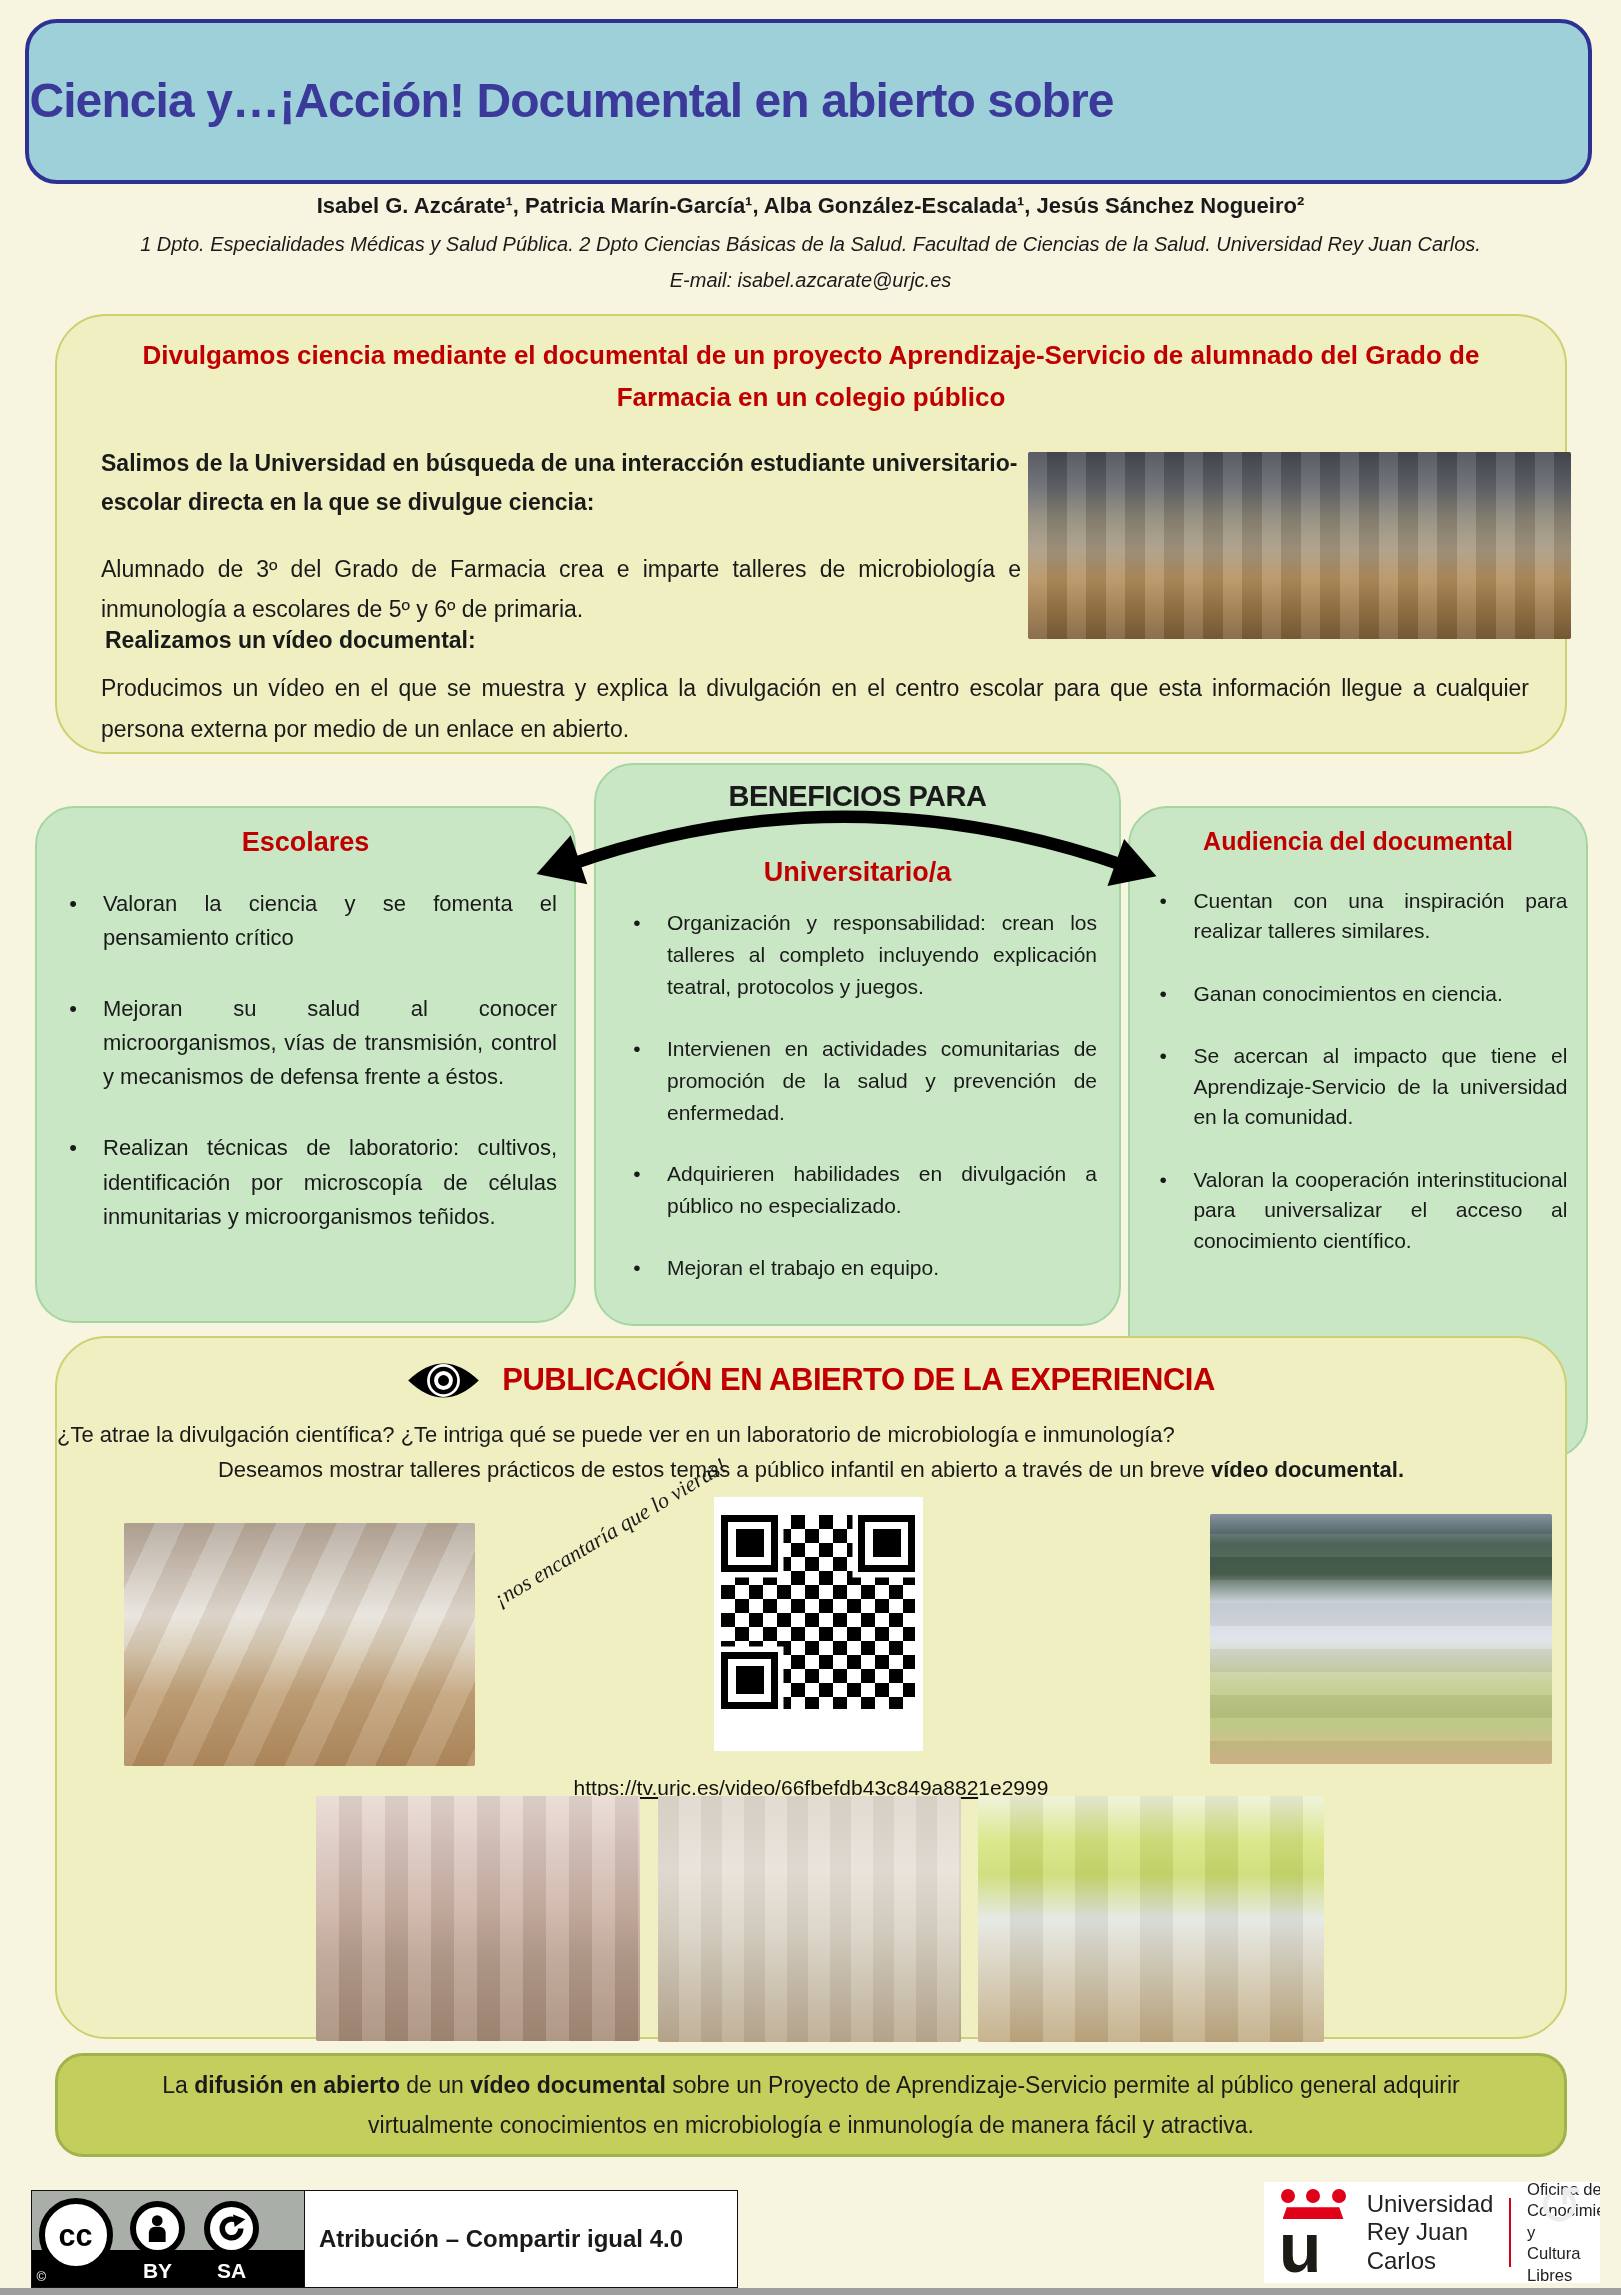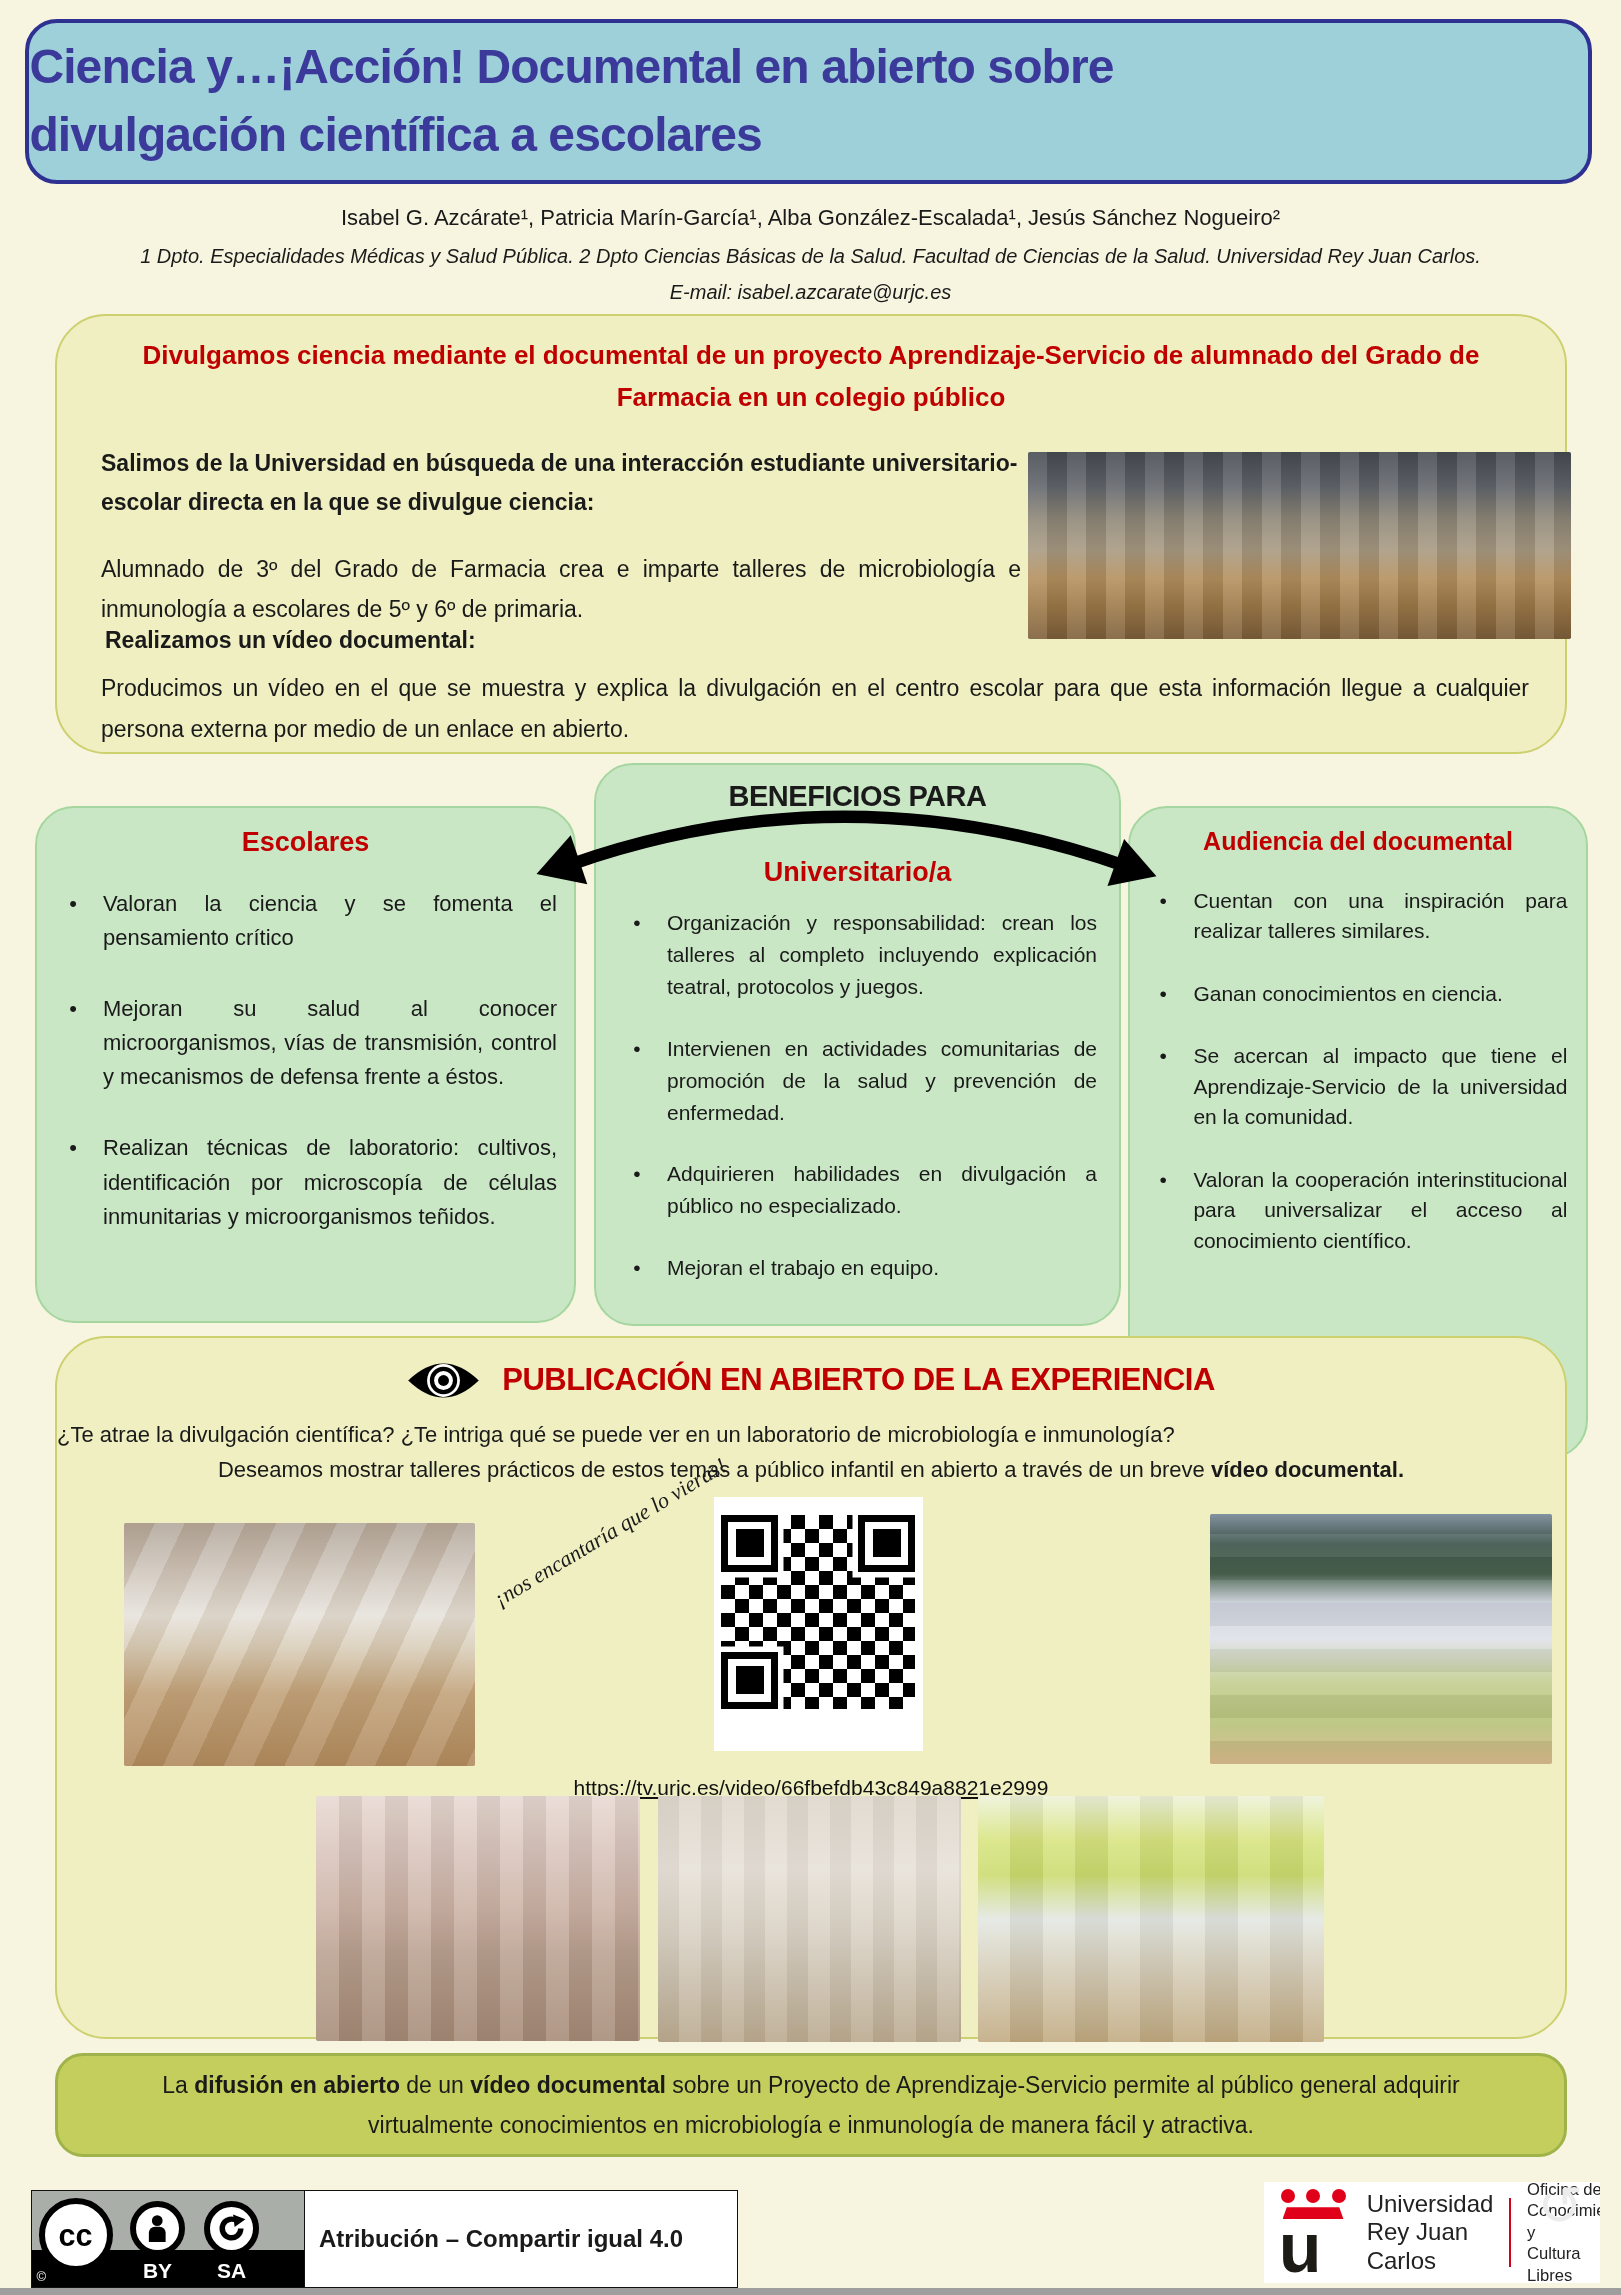--- a/index.html
+++ b/index.html
@@ -19,21 +19,21 @@
   
   .title-box {
     position:absolute; left:25.4px; top:18.5px; width:1567px; height:165px;
     background:#9ed0d9; border:4.2px solid #2e3192; border-radius:32px;
     box-sizing:border-box; display:flex; flex-direction:column;
     justify-content:center; align-items:flex-start;
   }
   .title-line { font-size:48px; font-weight:bold; color:#3b3a9b; letter-spacing:-0.9px; line-height:1.42; white-space:nowrap; }
 
   .byline { position:absolute; left:0; top:193px; width:100%; text-align:center; }
-  .authors { font-size:22px; font-weight:normal; margin:12px 0 14px; }
+  .authors { font-size:22px; font-weight:bold; margin:0 0 14px; }
   .affiliation { font-size:20px; font-style:italic; margin:0 0 13px; }
   .email { font-size:20px; font-style:italic; margin:0; }
 
   
   #intro-box { left:55px; top:314px; width:1512px; height:440px; }
   .intro-heading { position:absolute; top:19.4px; left:50%; transform:translateX(-50%);
     width:1382px; text-align:center; color:#c00000; font-weight:bold; font-size:26px; line-height:1.6; }
   .intro-lead { position:absolute; left:44px; top:128px; width:952px; font-size:23px; font-weight:bold; line-height:1.7; }
   .intro-para1 { position:absolute; left:44px; top:233px; width:920px; font-size:23px; line-height:1.75; text-align:justify; }
   .intro-subhead { position:absolute; left:48px; top:311px; font-size:23px; font-weight:bold; }
@@ -142,21 +142,20 @@
 
   .bottom-strip { position:absolute; left:0; bottom:0; width:100%; height:7.4px; background:#9e9e9e; }
 </style>
 </head>
 <body>
 
 <div class="poster">
 
   <div class="title-box">
     <div class="title-line">Ciencia y…¡Acción! Documental en abierto sobre</div>
-    <div class="title-line">divulgación científica a escolares</div>
   </div>
 
   <div class="byline">
     <p class="authors">Isabel G. Azcárate¹, Patricia Marín-García¹, Alba González-Escalada¹, Jesús Sánchez Nogueiro²</p>
     <p class="affiliation">1 Dpto. Especialidades Médicas y Salud Pública. 2 Dpto Ciencias Básicas de la Salud. Facultad de Ciencias de la Salud. Universidad Rey Juan Carlos.</p>
     <p class="email">E-mail: isabel.azcarate@urjc.es</p>
   </div>
 
   <div class="panel yellow" id="intro-box">
     <div class="intro-heading">Divulgamos ciencia mediante el documental de un proyecto Aprendizaje-Servicio de alumnado del Grado de Farmacia en un colegio público</div>

